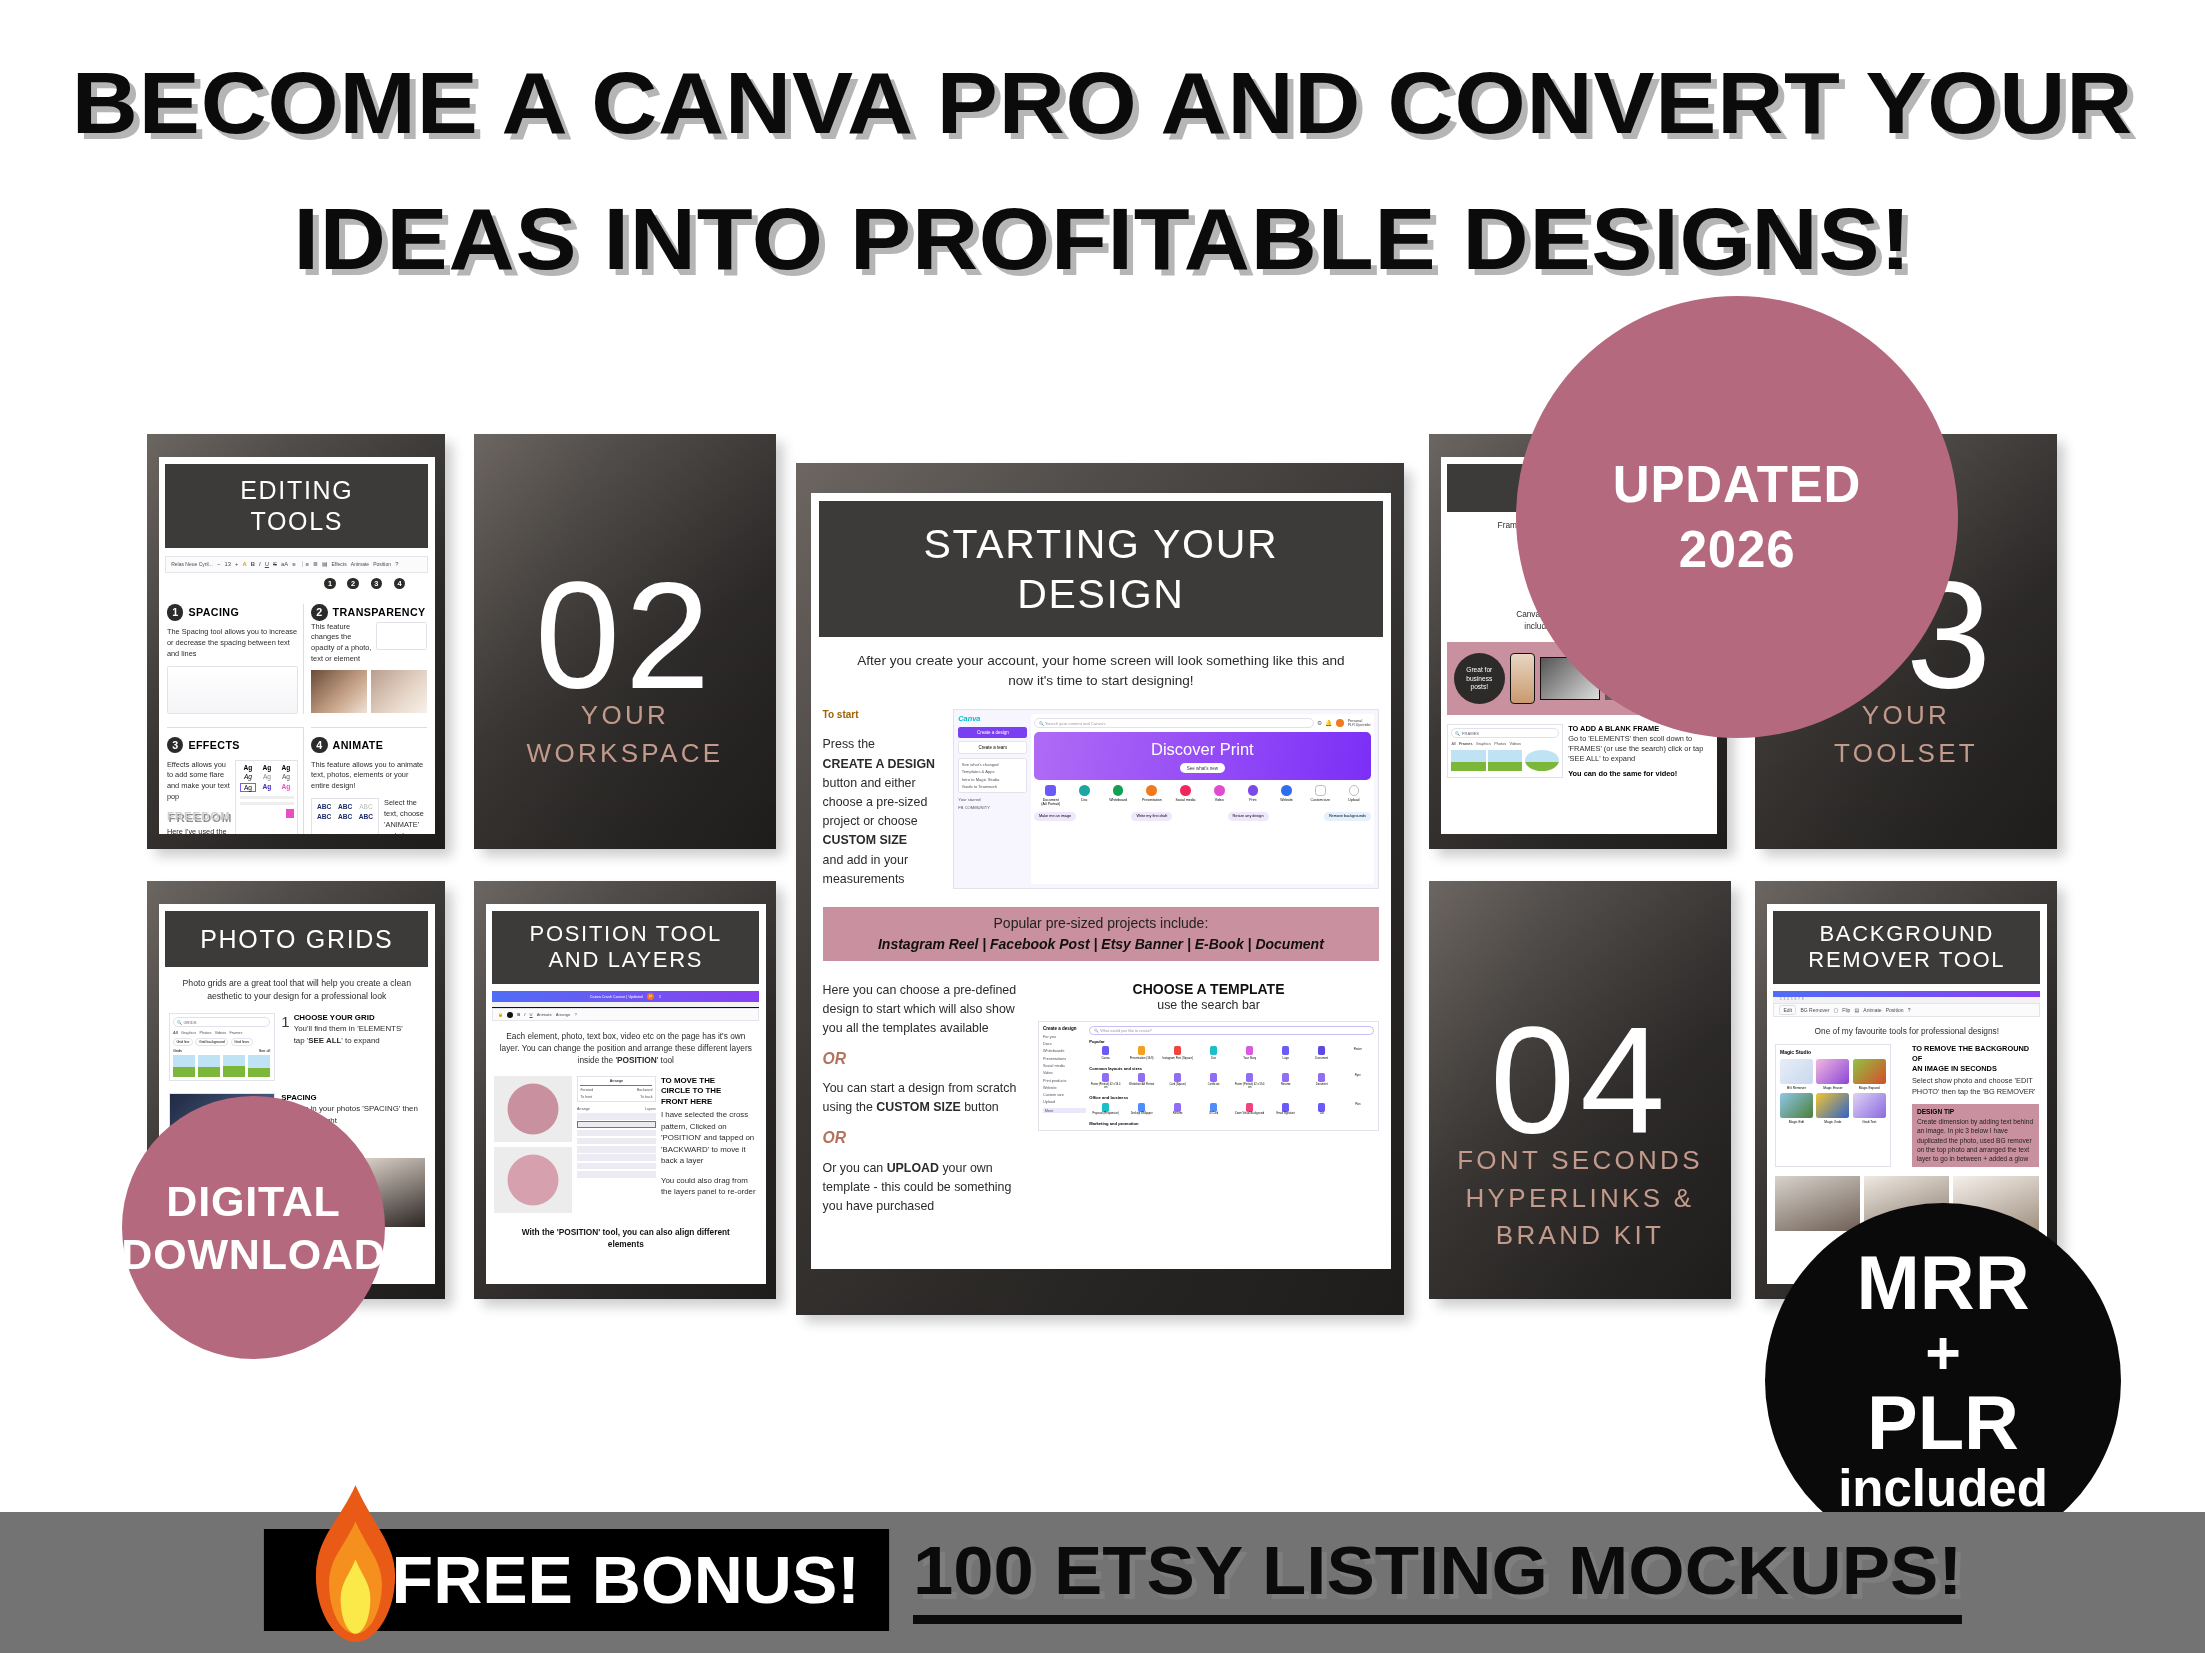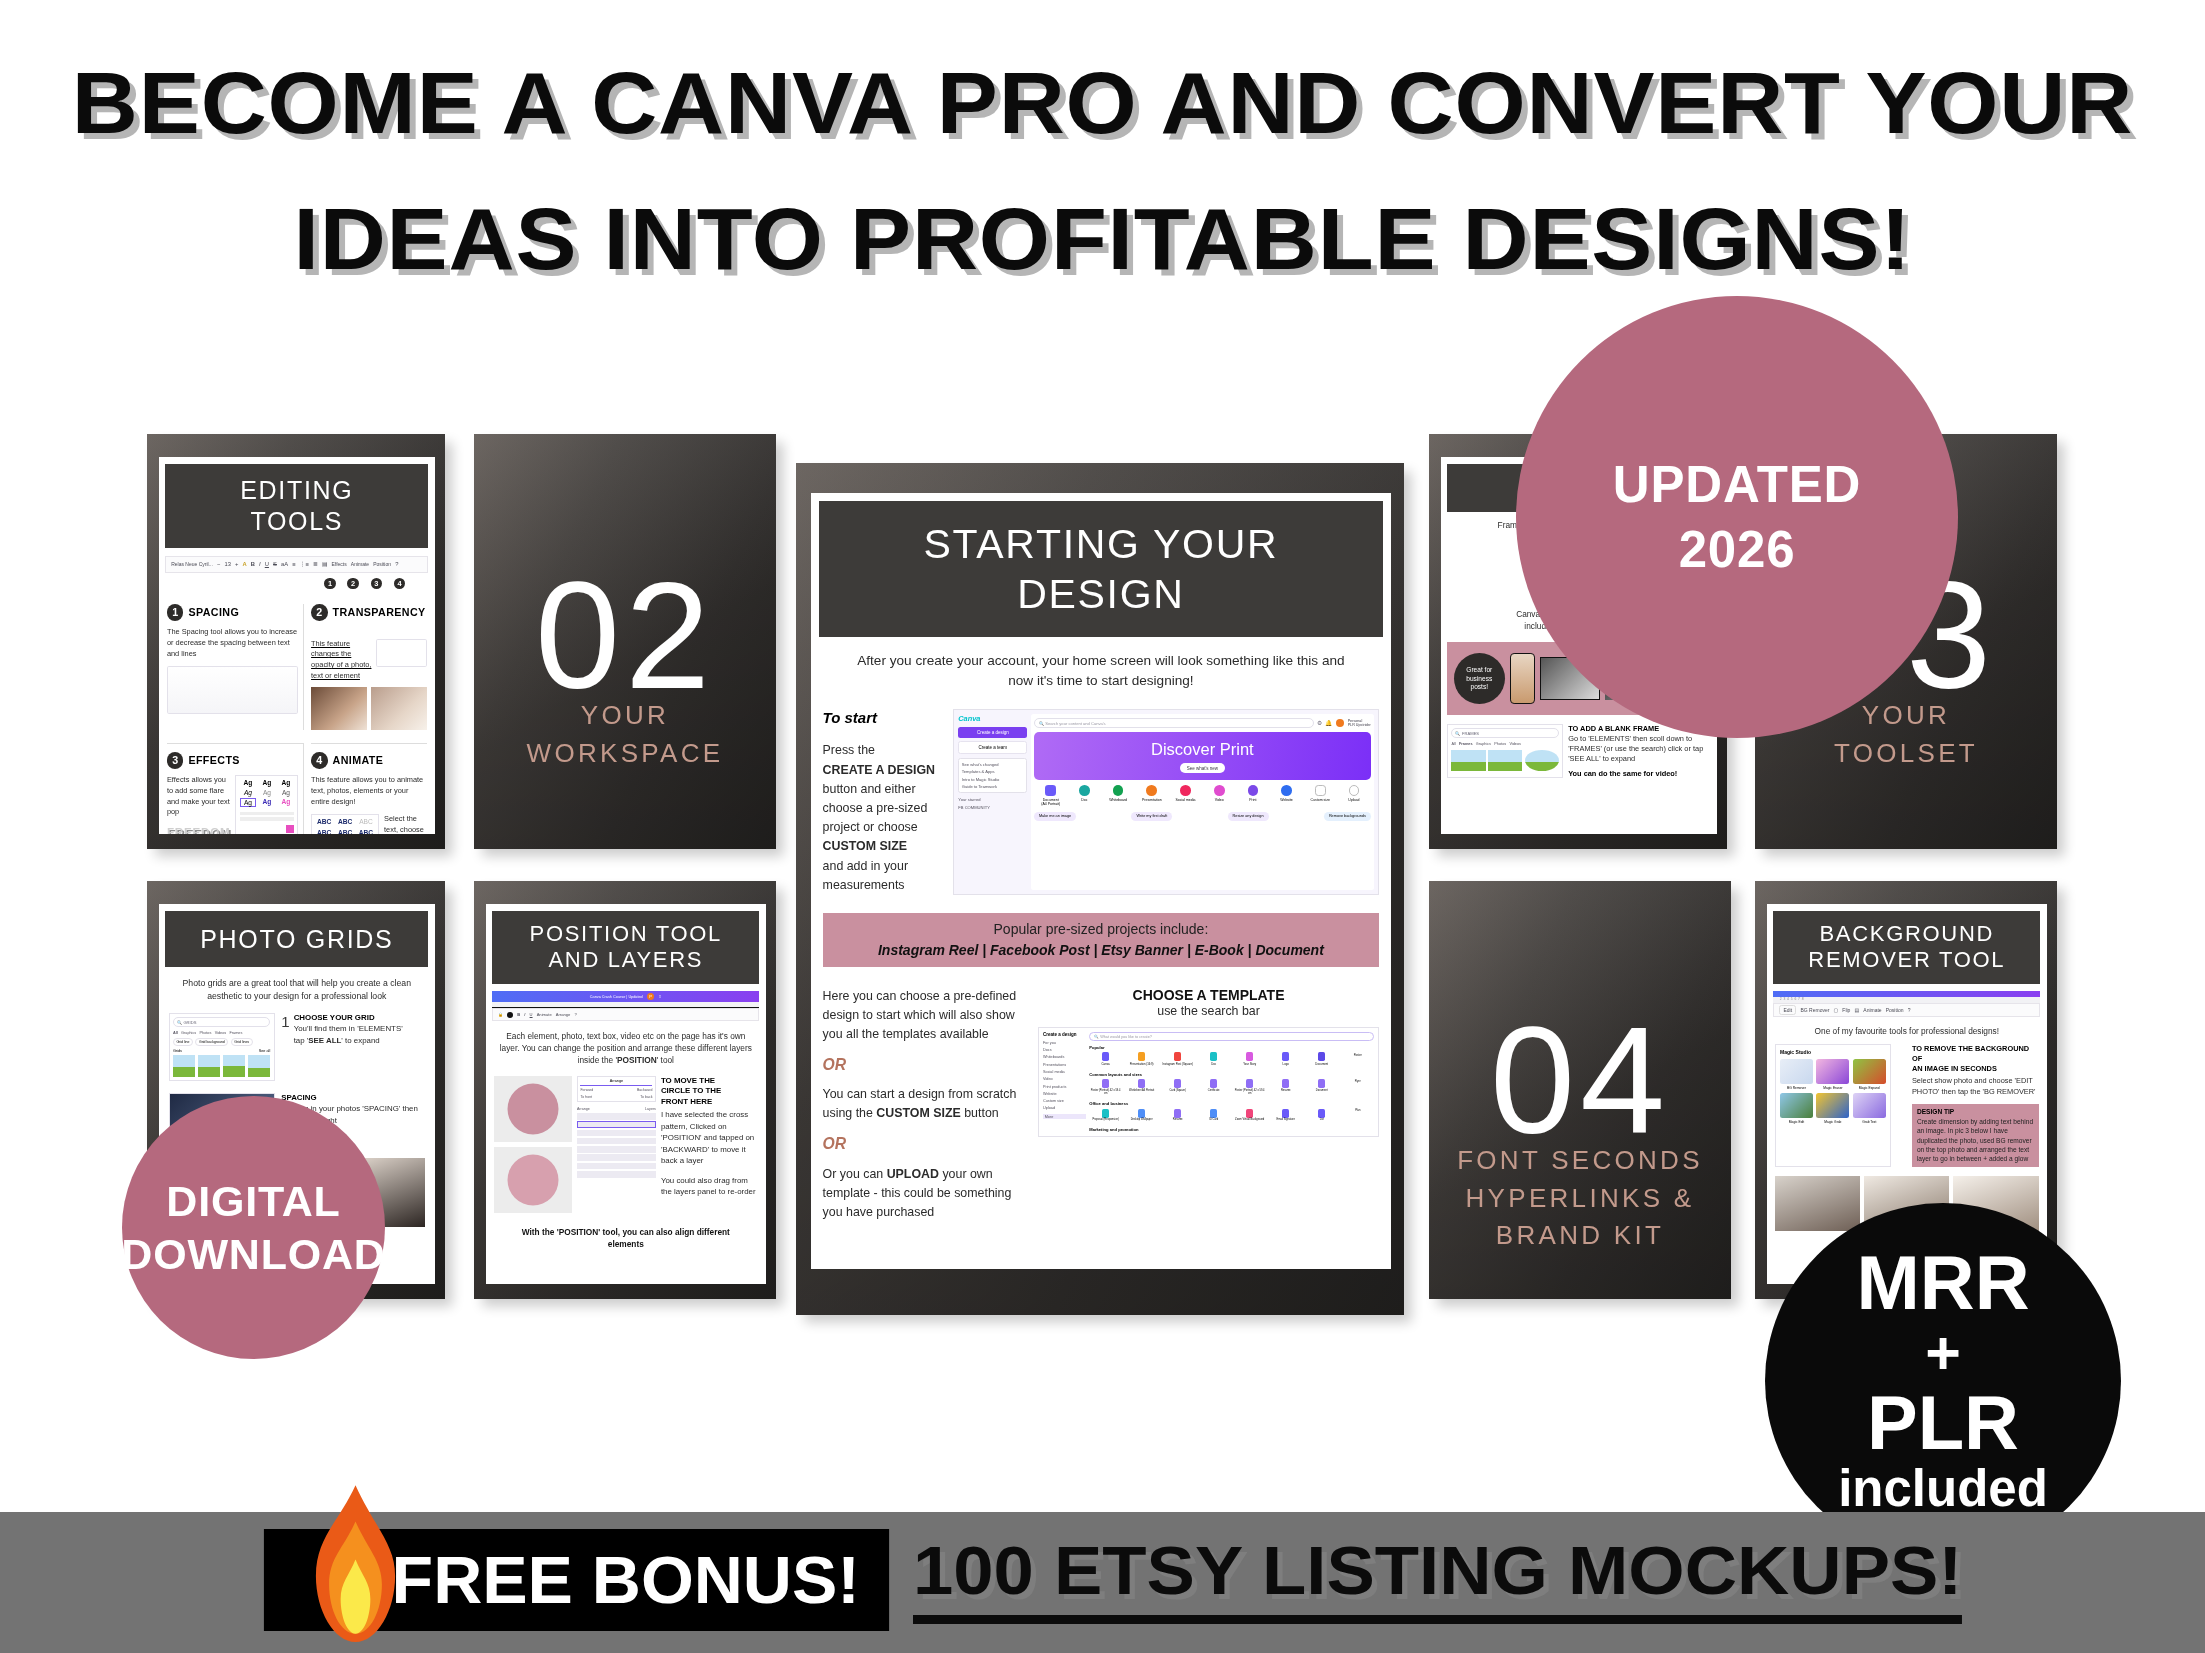--- a/index.html
+++ b/index.html
@@ -182,21 +182,21 @@
           </div>
           <p class="body-txt" style="margin-top:6.6px;line-height:1.45;">The Spacing tool allows you to increase or decrease the spacing between text and lines</p>
           <div class="ui" style="margin-top:6.6px;height:48px;border-radius:1.7px;background:linear-gradient(#fff,#f5f5f8);"></div>
         </div>
 
         <div>
           <div style="display:flex;align-items:center;gap:5px;">
             <span class="numbadge" style="width:16.5px;height:16.5px;font-size:10.7px;">2</span>
             <span class="b" style="font-size:10.7px;letter-spacing:0.4px;">TRANSPARENCY</span>
           </div>
-          <div style="display:flex;gap:3.3px;margin-top:18px;text-decoration:underline;">
+          <div style="display:flex;gap:3.3px;margin-top:1px;">
             <p class="body-txt" style="line-height:1.45;flex:1;">This feature changes the opacity of a photo, text or element</p>
             <div class="ui" style="width:51px;height:28px;border-radius:1.7px;"></div>
           </div>
           <div style="display:flex;gap:3.3px;margin-top:5px;">
             <div style="flex:1;height:43px;background:linear-gradient(135deg,#6b4b38,#c8a489 60%,#efe2d6);"></div>
             <div style="flex:1;height:43px;background:linear-gradient(135deg,#b99d8c,#e6d6c8 60%,#f7f1ea);"></div>
           </div>
         </div>
 
         <div style="border-right:0.8px solid #ddd; padding-right:5px; margin-top:6.6px; border-top:0.8px solid #ddd; padding-top:8.3px;">
@@ -268,21 +268,21 @@
 
       <div class="title-bar" style="margin:8.3px 8.3px 0; padding:18px 3.3px; font-size:41px;">
         <div>STARTING YOUR</div>
         <div>DESIGN</div>
       </div>
 
       <p class="body-txt" style="margin:13.2px 38px 0; text-align:center; font-size:13.6px; line-height:1.5;">After you create your account, your home screen will look something like this and now it's time to start designing!</p>
 
       <div style="display:flex; margin:18px 11.6px 0; gap:6.6px;">
         <div style="width:124px;">
-          <div style="font-style:italic;font-weight:bold;font-size:15px;color:#000000;">To start</div>
+          <div style="font-weight:bold;font-size:10px;color:#a16207;">To start</div>
           <div class="body-txt" style="margin-top:15px;font-size:12.4px;line-height:1.55;">
             <span>Press the</span><br>
             <span class="b">CREATE A DESIGN</span><br>
             <span>button and either choose a pre-sized project or choose</span><br>
             <span class="b">CUSTOM SIZE</span><br>
             <span>and add in your measurements</span>
           </div>
         </div>
 
         <div class="ui" style="flex:1; padding:4.1px; display:flex; gap:3.3px; background:#f7f5fd;">

